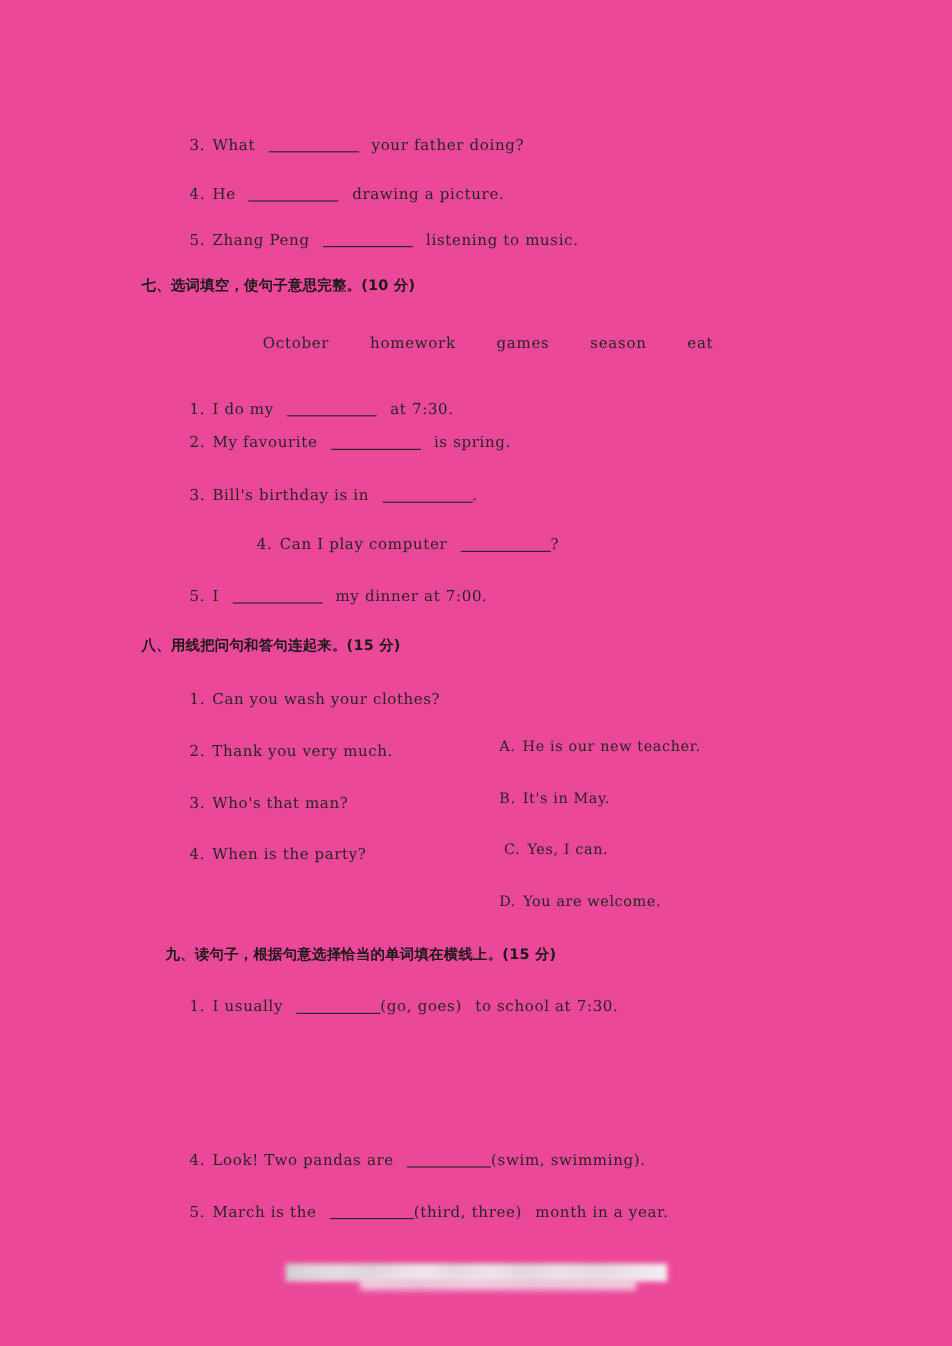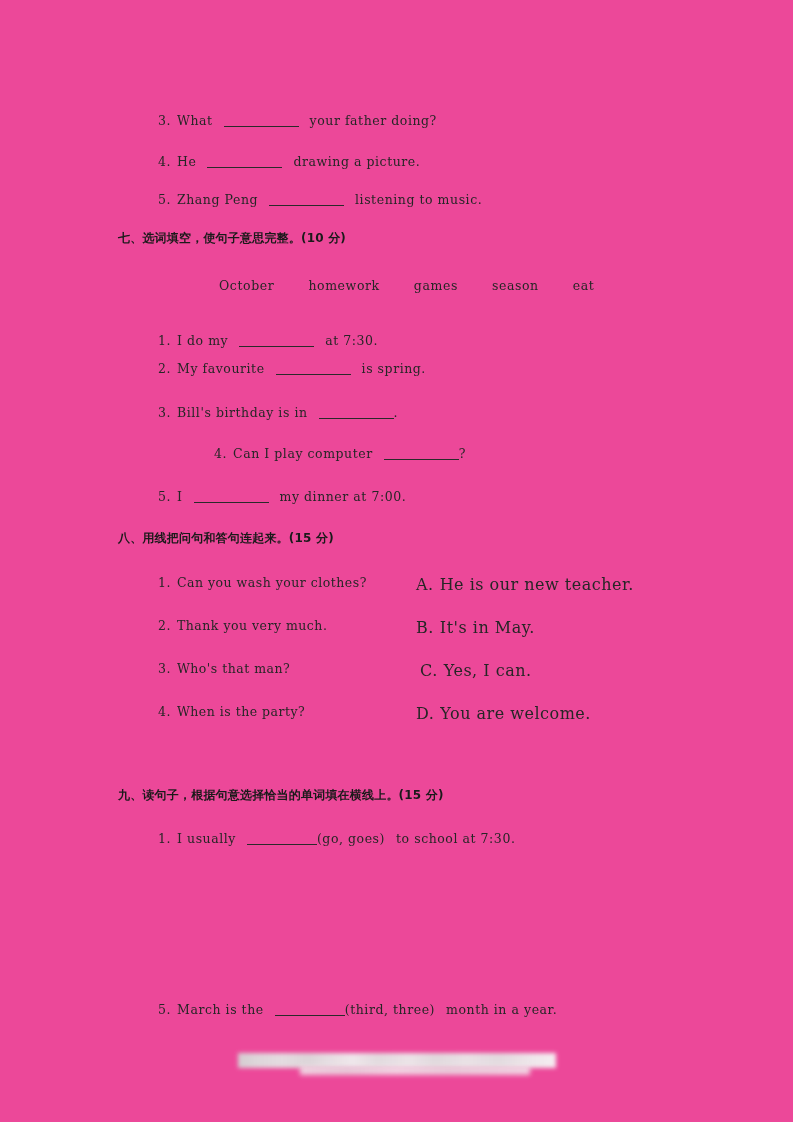--- a/index.html
+++ b/index.html
@@ -86,23 +86,24 @@
     font-family: "DejaVu Serif", "Liberation Serif", serif;
     font-size: 12.5px;
     letter-spacing: 0.5px;
     color: #262626;
   }
   .matchrow .right {
     position: absolute;
     left: 416px;
     white-space: nowrap;
     font-family: "DejaVu Serif", "Liberation Serif", serif;
-    font-size: 16px;
+    font-size: 12px;
     letter-spacing: 0.5px;
     color: #262626;
+    margin-top: 40px;
   }
   .matchrow .right.indent { left: 420px; }
 
   
   .watermark {
     position: absolute;
     left: 238px;
     top: 1053px;
     width: 318px;
     height: 15px;
@@ -184,28 +185,31 @@
     <div class="left"><span>3.</span><span class="sp"></span><span>Who's that man?</span></div>
     <div class="right indent"><span>C.</span><span class="sp"></span><span>Yes, I can.</span></div>
   </div>
 
   <div class="matchrow" style="top:704px;">
     <div class="left"><span>4.</span><span class="sp"></span><span>When is the party?</span></div>
     <div class="right"><span>D.</span><span class="sp"></span><span>You are welcome.</span></div>
   </div>
 
 
-  <div class="heading" style="top:789px;">九、读句子，根据句意选择恰当的单词填在横线上。(15 分)</div>
+  <div class="heading" style="top:789px;margin-left:20px;">九、读句子，根据句意选择恰当的单词填在横线上。(15 分)</div>
 
   <div class="qline" style="left:158px; top:832px;">
     <span>1.</span><span class="sp"></span><span>I usually</span><span class="sp2"></span><span class="blank w70"></span><span>(go, goes)</span><span class="sp2"></span><span>to school at 7:30.</span>
   </div>
 
 
 
+  <div class="qline" style="left:158px; top:960px;">
+    <span>4.</span><span class="sp"></span><span>Look! Two pandas are</span><span class="sp2"></span><span class="blank w70"></span><span>(swim, swimming)</span><span>.</span>
+  </div>
 
   <div class="qline" style="left:158px; top:1003px;">
     <span>5.</span><span class="sp"></span><span>March is the</span><span class="sp2"></span><span class="blank w70"></span><span>(third, three)</span><span class="sp2"></span><span>month in a year.</span>
   </div>
 
   <div class="watermark"></div>
   <div class="watermark2"></div>
 
 </div>
 

